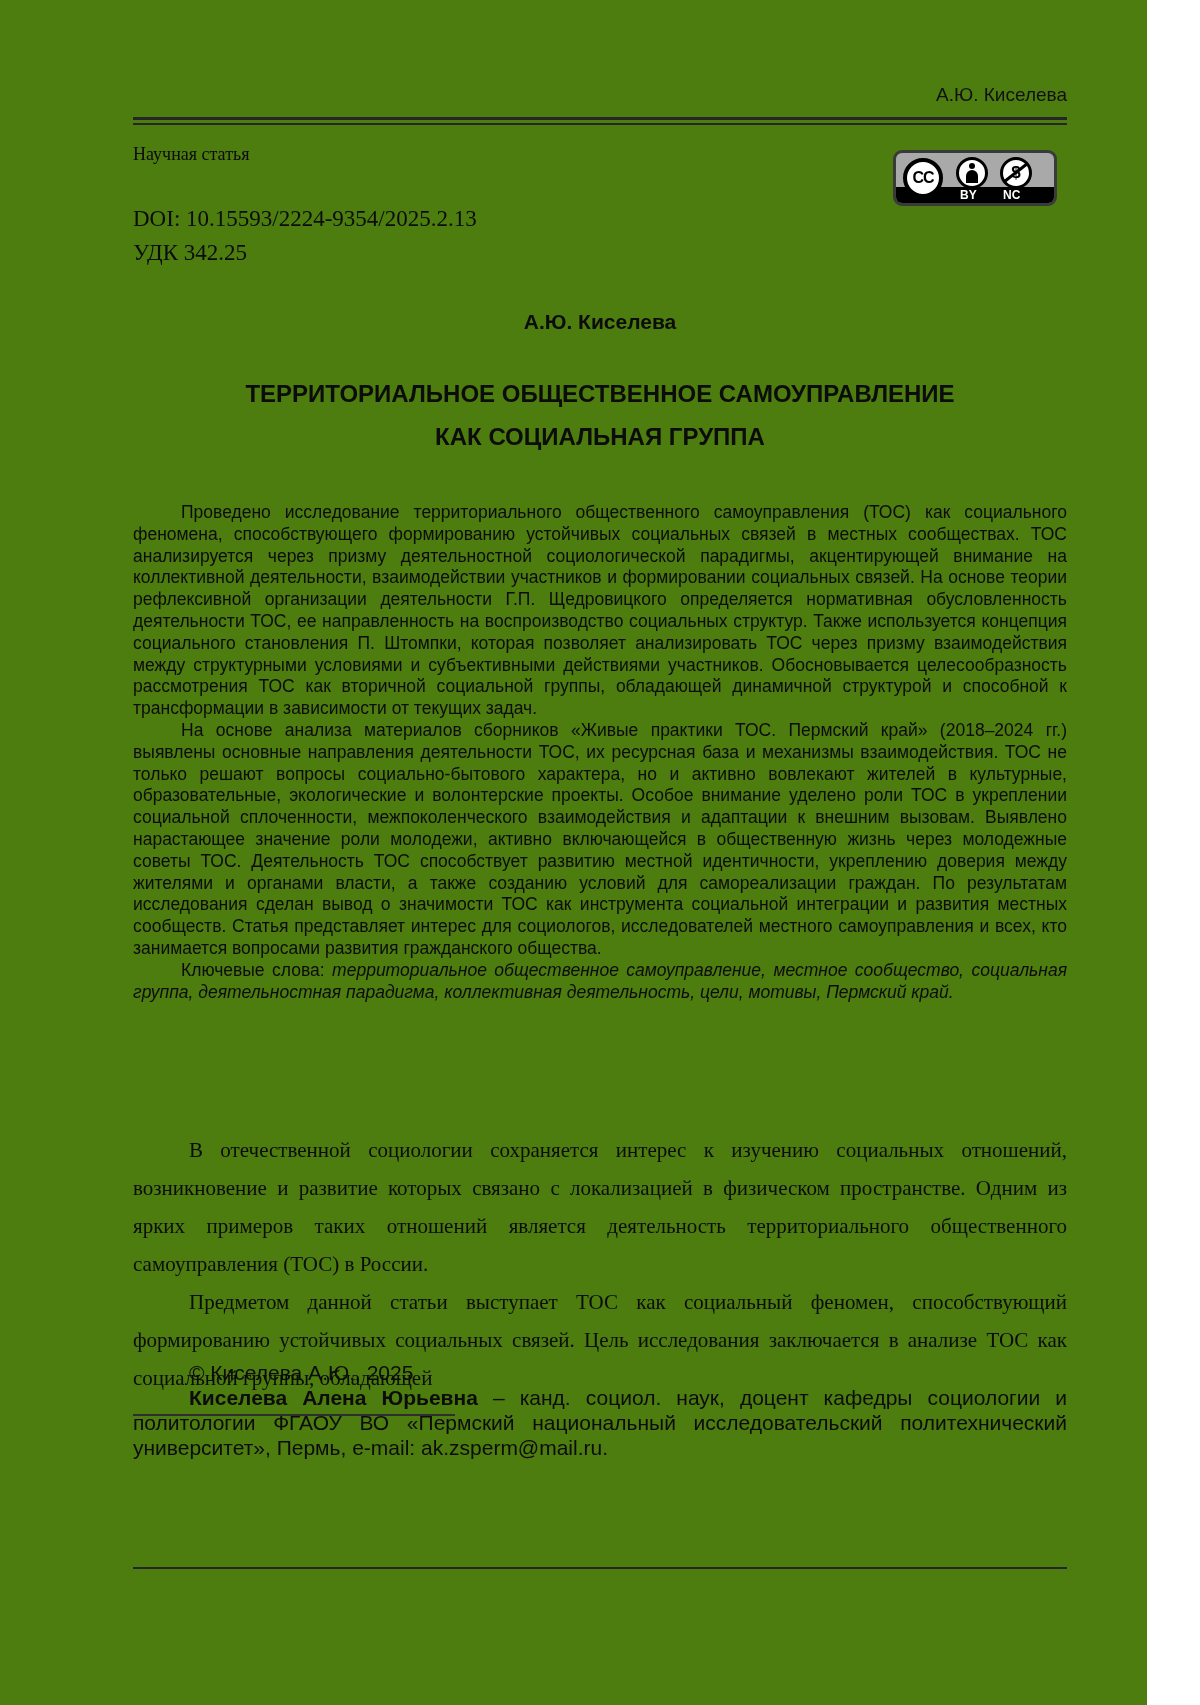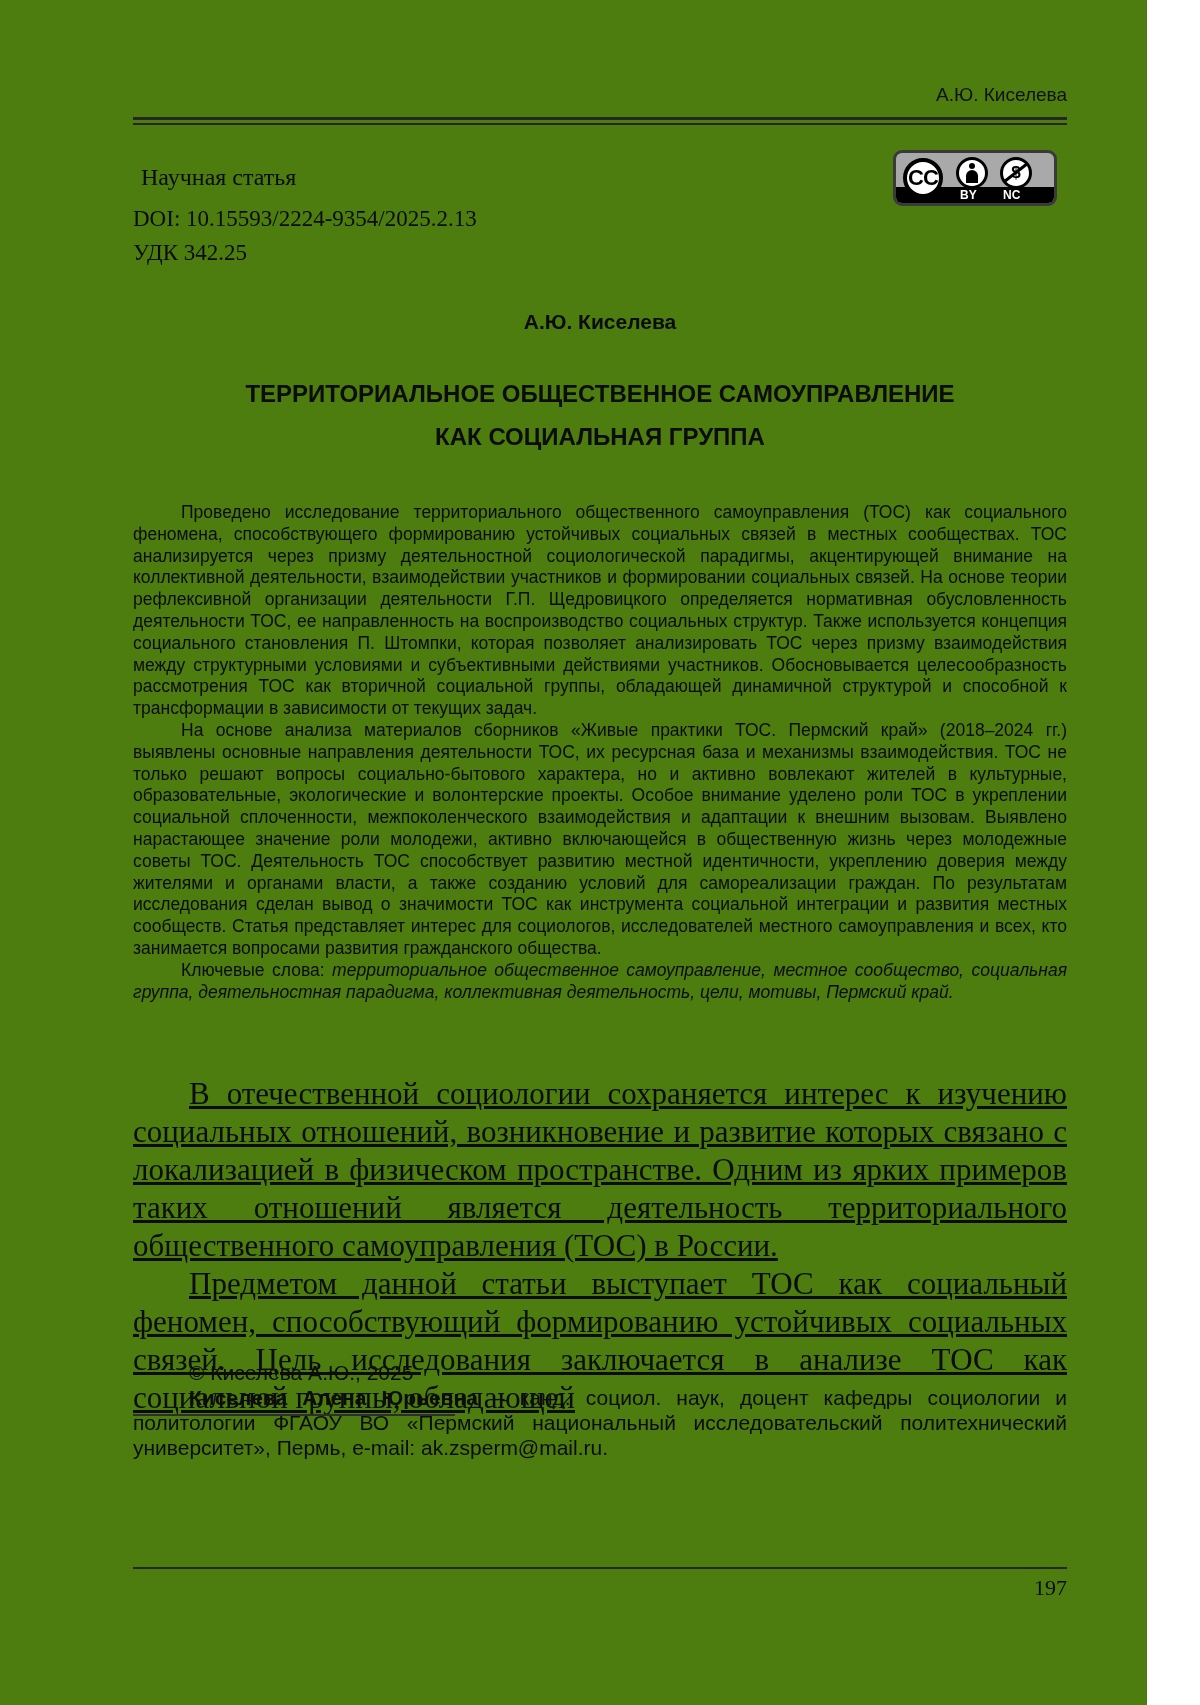--- a/index.html
+++ b/index.html
@@ -17,42 +17,42 @@
   .running-head {
     top:84px; text-align:right;
     font-family:"Liberation Sans", sans-serif;
     font-size:19px; color:#111;
   }
   .head-rule {
     top:117px; height:3px;
     border-top:3px solid #262626;
     border-bottom:2px solid #262626;
   }
-  .article-type { top:164px; font-size:24px;margin-left:8px; }
+  .article-type { top:144px; font-size:18px; }
   .doi-line   { top:206px; font-size:23px; }
   .udk-line   { top:240px; font-size:23px;font-family:Liberation Serif, serif; }
 
   
   .cc-badge {
     left:893px; top:150px; width:158px; height:50px;
     background:#a9a9a9;
     border:3px solid #3a3a3a;
     border-radius:9px;
     font-family:"Liberation Sans", sans-serif;
   }
   .cc-strip {
     position:absolute; left:0; right:0; bottom:0; height:16px;
     background:#000; border-radius:0 0 6px 6px;
   }
   .cc-circle {
     position:absolute; left:7px; top:5px;
     width:32px; height:32px; background:#fff;
     border:4px solid #000; border-radius:50%;
     display:flex; align-items:center; justify-content:center;
-    font-weight:bold; font-size:22px; color:#000; letter-spacing:-1px;
+    font-weight:bold; font-size:16px; color:#000; letter-spacing:-1px;
   }
   .icon-circle {
     position:absolute; top:4px;
     width:26px; height:26px; background:#fff;
     border:3px solid #000; border-radius:50%;
   }
   .by-circle { left:60px; }
   .nc-circle { left:104px; }
   .person-head {
     position:absolute; left:10px; top:3px;
@@ -94,24 +94,23 @@
     top:502px;
     font-family:"Liberation Sans", sans-serif;
     font-size:17.5px; line-height:21.8px;
     text-align:justify;
   }
   .abstract-block p { margin:0; text-indent:48px; }
   .kw-label { font-style:normal; }
   .kw-text  { font-style:italic; }
 
   .body-block {
-    top:1075px;
-    font-size:31px; line-height:38px;
+    top:1131px;
+    font-size:21px; line-height:38px;
     text-align:justify;
-    text-decoration:underline;
   }
   .body-block p { margin:0; text-indent:56px; }
 
   .footnote-rule { top:1414px; width:322px; border-top:2px solid #2e2e2e; }
   .footnote-block {
     top:1360px;
     font-family:"Liberation Sans", sans-serif;
     font-size:21px; line-height:25px;
     text-align:justify;
   }
@@ -168,15 +167,14 @@
   </div>
 
   <div class="abs footnote-rule" style="left:133px;"></div>
 
   <div class="abs content-x footnote-block">
     <p>© Киселева А.Ю., 2025</p>
     <p><span class="fn-name">Киселева Алена Юрьевна</span><span> – канд. социол. наук, доцент кафедры социологии и политологии ФГАОУ ВО «Пермский национальный исследовательский политехнический университет», Пермь, e-mail: ak.zsperm@mail.ru.</span></p>
   </div>
 
   <div class="abs content-x bottom-rule"></div>
-  <div class="abs content-x page-number">197</div>
 
 </div>
 
 </body></html>

